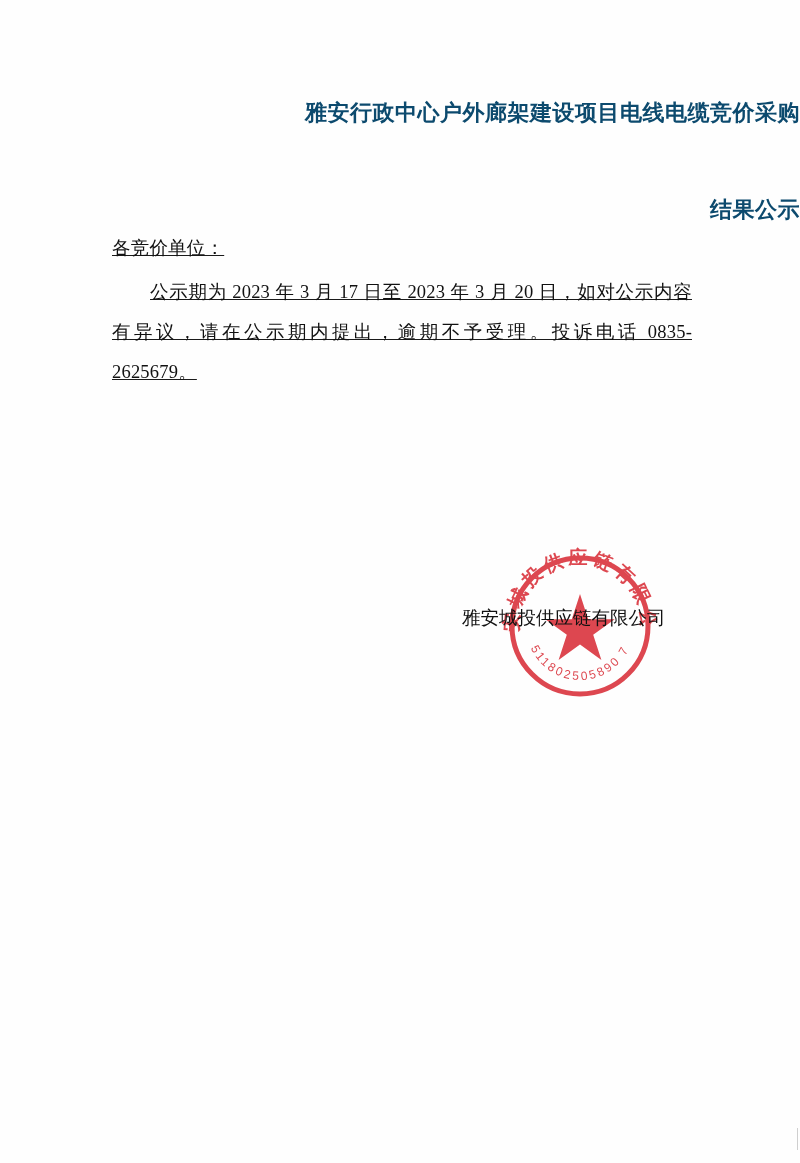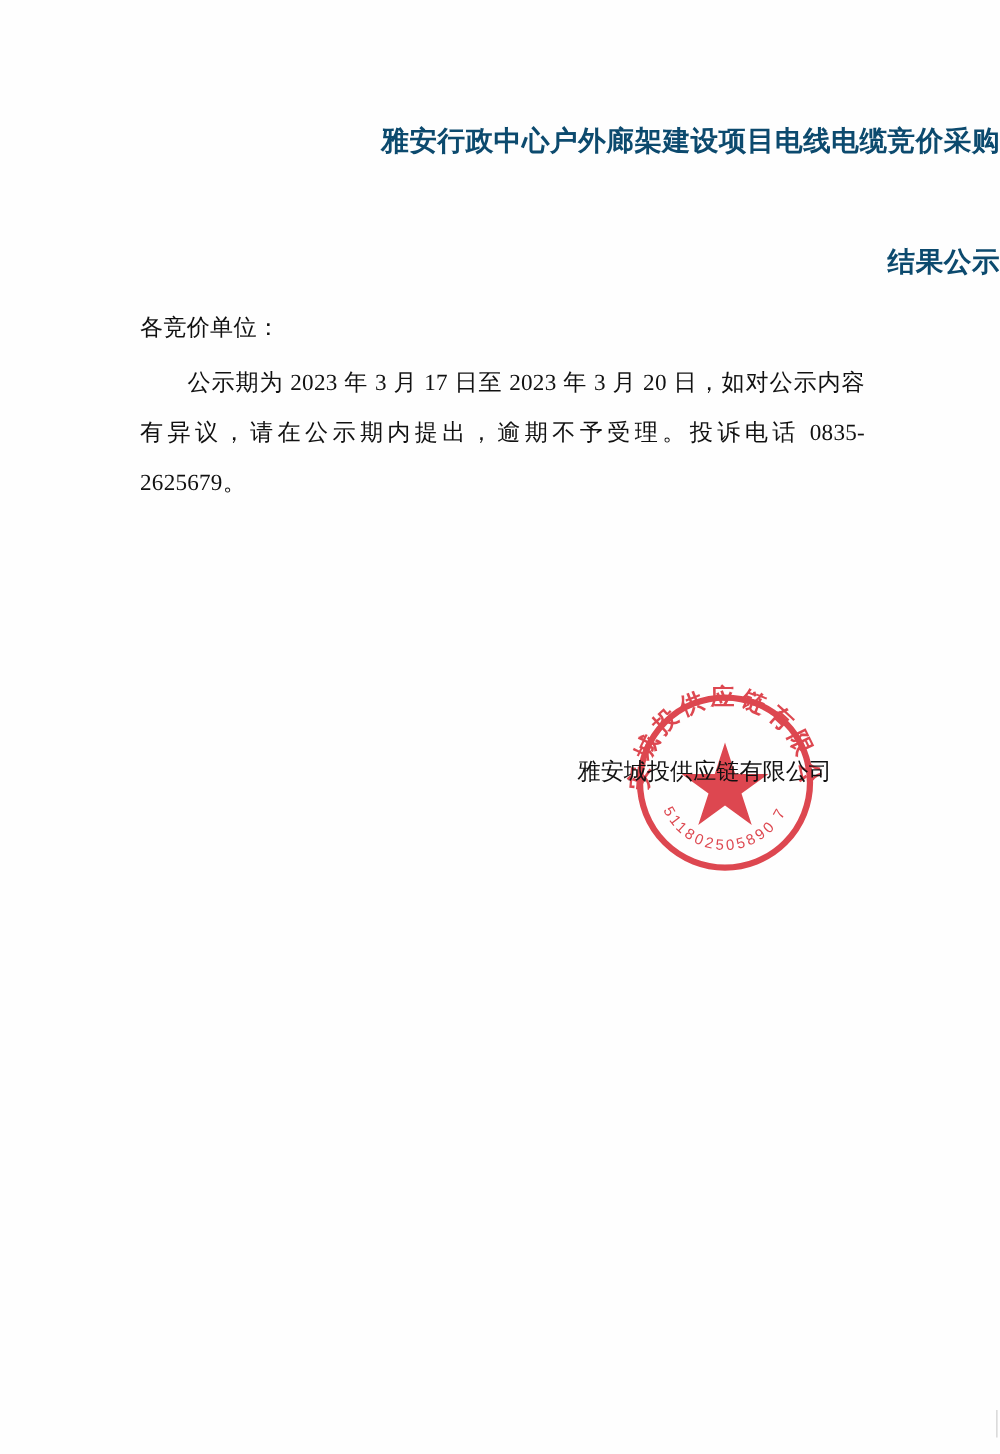--- a/index.html
+++ b/index.html
@@ -37,23 +37,24 @@
   }
   .title-line-2 {
     position: absolute;
     top: 166px;
     left: 0;
     width: 800px;
     margin-top: 29px;
   }
   .body-block {
     position: absolute;
-    top: 243px;
+    top: 228px;
     left: 112px;
     width: 580px;
+    text-decoration: underline;
   }
   .para {
     font-size: 18.5px;
     line-height: 40px;
     color: #111;
     text-align: justify;
     margin: 0 0 4px 0;
     letter-spacing: 0.2px;
   }
   .para.indent {

